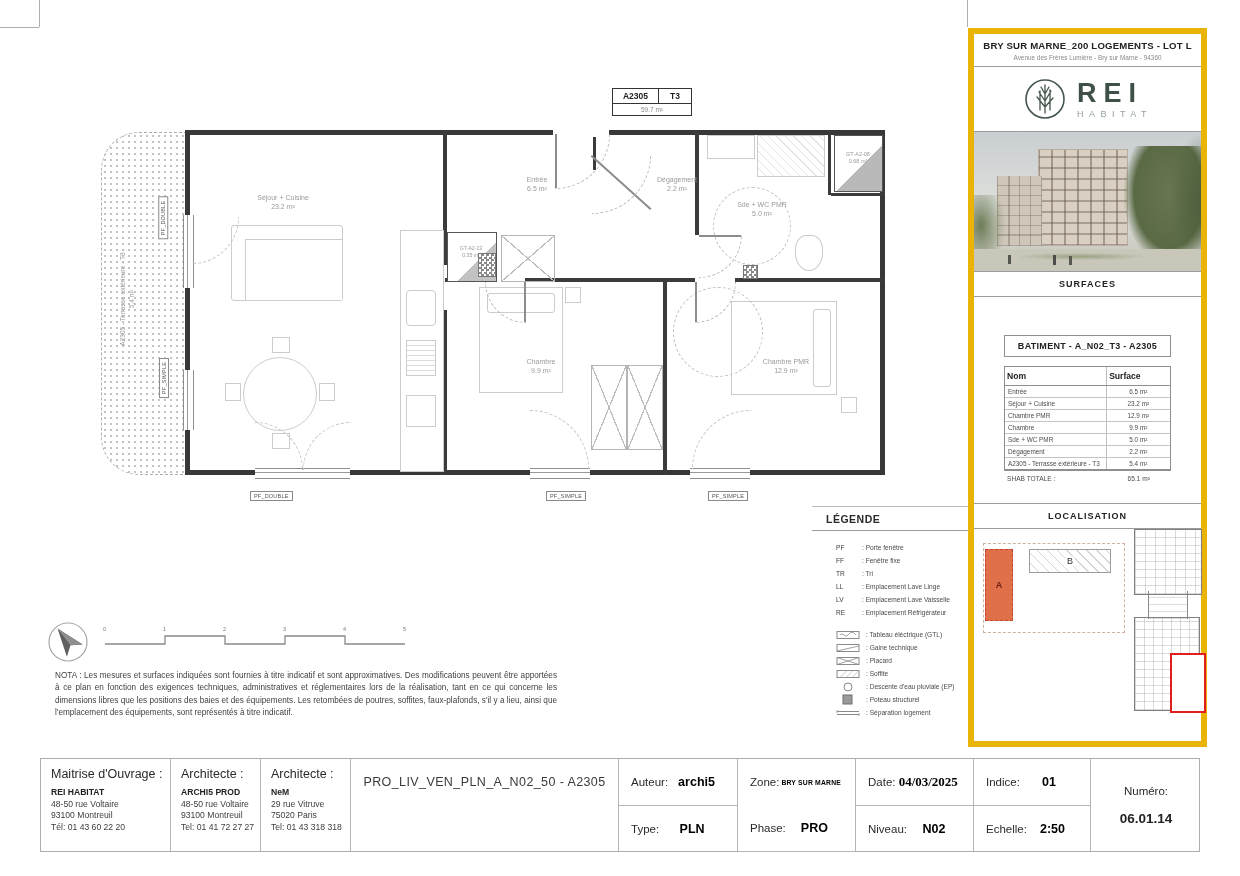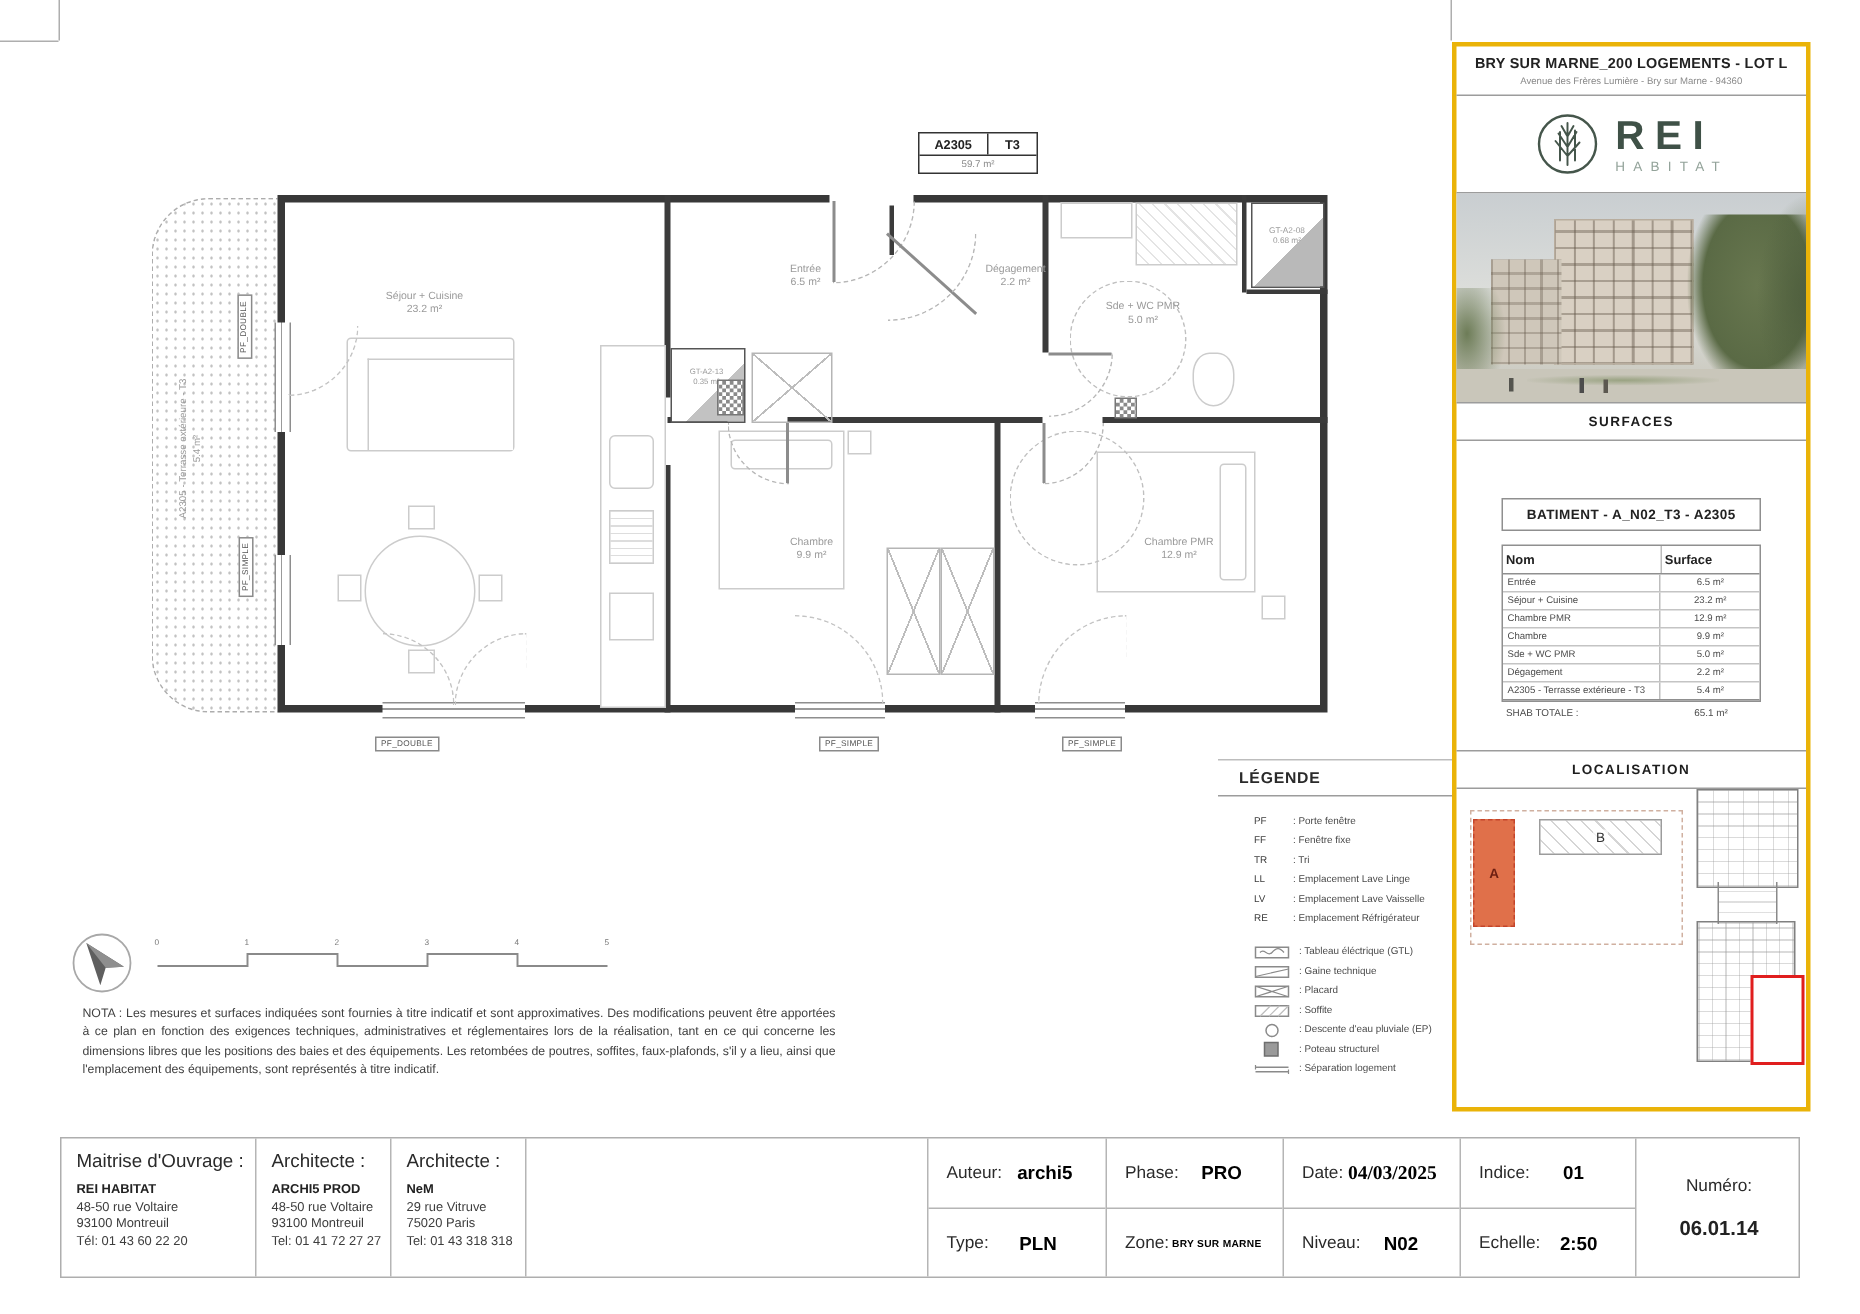--- a/index.html
+++ b/index.html
@@ -289,21 +289,21 @@
         <svg width="24" height="10">
           <path d="M1,3.5 H23 M1,6.5 H23" stroke="#8a8a8a" stroke-width="1"></path>
           <path d="M1,2 V5 M23,5 V8" stroke="#8a8a8a" stroke-width="0.8"></path>
         </svg>
       </span>
       <span>: Séparation logement</span>
     </div>
   <div style="height:8px;"></div>
 </div>
 
-<div class="a" style="left:968px;top:28px;width:239px;border:3px solid #eab308;box-sizing:border-box;background:#fff;">
+<div class="a" style="left:968px;top:28px;width:239px;border:6px solid #eab308;box-sizing:border-box;background:#fff;">
 
   <div style="border-bottom:1px solid #9c9c9c;padding:6px 4px 5px;text-align:center;">
     <div style="font-weight:bold;font-size:9.6px;letter-spacing:.2px;">BRY SUR MARNE_200 LOGEMENTS - LOT L</div>
     <div style="font-size:6.4px;color:#8a8a8a;margin-top:3px;">Avenue des Frères Lumière - Bry sur Marne - 94360</div>
   </div>
 
   <div style="border-bottom:1px solid #9c9c9c;height:64px;display:flex;align-items:center;justify-content:center;gap:10px;">
     <svg width="44" height="44" viewBox="0 0 44 44">
       <circle cx="22" cy="22" r="19" fill="none" stroke="#45564b" stroke-width="1.6"></circle>
       <path d="M22,36 V8 M22,30 L14,20 M22,30 L30,21 M22,24 L16,15 M22,24 L28,14 M22,17 L18,10 M22,17 L26,10 M17,33 V14 M27,33 V13" stroke="#45564b" stroke-width="1.3" fill="none" stroke-linecap="round"></path>
@@ -418,48 +418,51 @@
 
   <div class="tb-cell" style="left:220px;top:0;width:90px;height:100%;">
     <div class="tb-head">Architecte :</div>
     <div class="tb-name">NeM</div>
     <div class="tb-line">29 rue Vitruve</div>
     <div class="tb-line">75020 Paris</div>
     <div class="tb-line">Tel: 01 43 318 318</div>
   </div>
 
   <div class="tb-cell" style="left:310px;top:0;width:268px;height:100%;">
+    <div style="height:46px;display:flex;align-items:center;justify-content:center;">
+      <span style="font-size:12.5px;color:#3a3a3a;letter-spacing:.4px;">PRO_LIV_VEN_PLN_A_N02_50 - A2305</span>
+    </div>
   </div>
 
   <div class="tb-cell" style="left:578px;top:0;width:119px;height:100%;">
     <div style="height:46px;border-bottom:1px solid #b5b5b5;">
         <div class="fieldrow">
           <span class="f-label">Auteur:</span>
           <span class="f-value">archi5</span>
         </div>
       </div>
     <div style="height:46px;">
         <div class="fieldrow">
           <span class="f-label">Type:</span>
           <span class="f-value">PLN</span>
         </div>
       </div>
   </div>
 
   <div class="tb-cell" style="left:697px;top:0;width:118px;height:100%;">
+    <div style="height:46px;">
+        <div class="fieldrow">
+          <span class="f-label">Zone:</span>
+          <span class="f-value small">BRY SUR MARNE</span>
+        </div>
+      </div>
     <div style="height:46px;border-bottom:1px solid #b5b5b5;">
         <div class="fieldrow">
           <span class="f-label">Phase:</span>
           <span class="f-value">PRO</span>
-        </div>
-      </div>
-    <div style="height:46px;">
-        <div class="fieldrow">
-          <span class="f-label">Zone:</span>
-          <span class="f-value small">BRY SUR MARNE</span>
         </div>
       </div>
   </div>
 
   <div class="tb-cell" style="left:815px;top:0;width:118px;height:100%;">
     <div style="height:46px;border-bottom:1px solid #b5b5b5;">
         <div class="fieldrow">
           <span class="f-label">Date:</span>
           <span class="f-value" style="font-size:13px;font-family:Liberation Serif, serif;">04/03/2025</span>
         </div>

